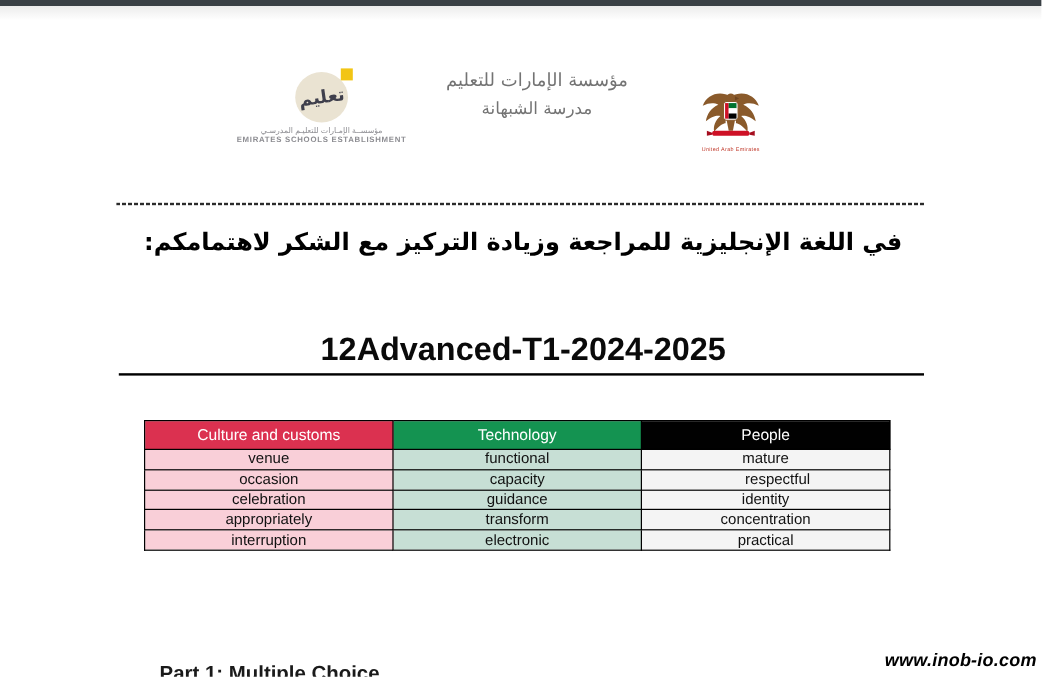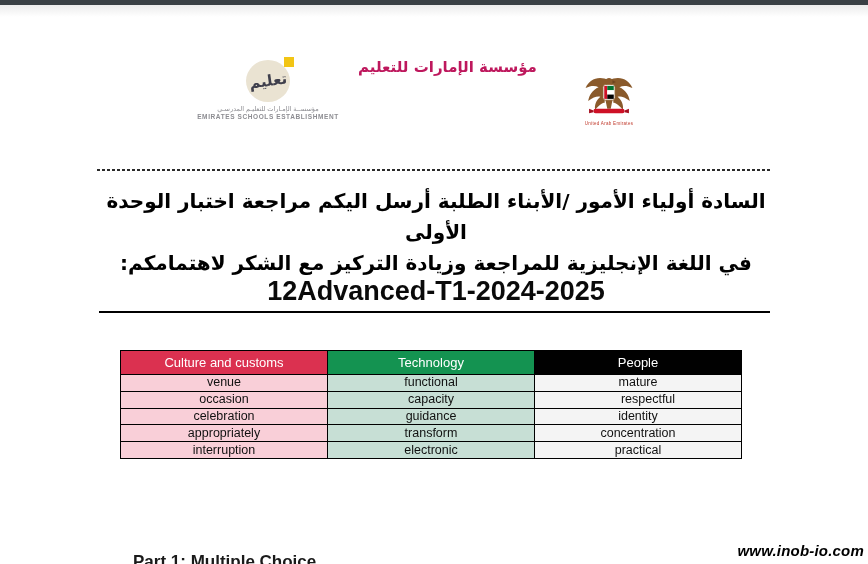--- a/index.html
+++ b/index.html
@@ -17,21 +17,21 @@
   .esa-circle { position:relative; width:44px; height:42px; margin:0 auto;
                 background:#eae3d2; border-radius:50%;
                 display:flex; align-items:center; justify-content:center; }
   .esa-callig { font-family:"DejaVu Sans",sans-serif; font-weight:bold; font-size:15px;
                 color:#3f3f4c; transform:rotate(-8deg); }
   .esa-square { position:absolute; right:-4px; top:-3px; width:10px; height:10px; background:#f2c515; }
   .esa-ar { font-size:6.5px; color:#8d8d92; margin-top:3px; letter-spacing:.5px; }
   .esa-en { font-size:6.5px; color:#8d8d92; letter-spacing:.6px; font-weight:bold; }
 
   .school-red { position:absolute; left:335px; top:58px; width:225px; text-align:center;
-                color:#be185d; font-weight:bold; direction:rtl;
+                color:#737373; font-weight:normal; direction:rtl;
                 font-family:"DejaVu Sans",sans-serif; }
   .school-red .l1 { font-size:15px; letter-spacing:1px; }
   .school-red .l2 { font-size:14px; margin-top:7px; letter-spacing:1px; }
 
   .uae-emblem { position:absolute; left:583px; top:74px; width:52px; text-align:center; }
   .uae-caption { font-size:4.5px; color:#c0392b; margin-top:1px; letter-spacing:.3px; }
 
   
   .dashed-line { position:absolute; left:97px; top:169px; width:673px; height:2px;
                  background:repeating-linear-gradient(90deg,#2b2b2b 0 3px,transparent 3px 5px); }
@@ -68,20 +68,21 @@
   <div class="esa-circle">
     <span class="esa-callig">تعليم</span>
     <span class="esa-square"></span>
   </div>
   <div class="esa-ar">مؤسســة الإمـارات للتعليـم المدرسـي</div>
   <div class="esa-en">EMIRATES SCHOOLS ESTABLISHMENT</div>
 </div>
 
 <div class="school-red">
   <div class="l1">مؤسسة الإمارات للتعليم</div>
+  <div class="l2">مدرسة الشبهانة</div>
 </div>
 
 <div class="uae-emblem">
   <svg width="52" height="42" viewBox="0 0 60 48">
 
     <path d="M30 7 C18 1 7 6 3 16 C9 13 14 13 18 15 C11 18 7 24 6 31 C12 26 17 25 20 26 C15 30 13 36 14 41 C19 35 23 33 25 33 L25 18 Z" fill="#8a5a2b"></path>
     <path d="M30 7 C42 1 53 6 57 16 C51 13 46 13 42 15 C49 18 53 24 54 31 C48 26 43 25 40 26 C45 30 47 36 46 41 C41 35 37 33 35 33 L35 18 Z" fill="#8a5a2b"></path>
 
     <path d="M26 8 C26 3 34 3 34 8 L34 12 L26 12 Z" fill="#8a5a2b"></path>
     <path d="M34 7 L38 9 L34 11 Z" fill="#6e4520"></path>
@@ -97,21 +98,20 @@
     <rect x="12" y="40" width="36" height="5" rx="2.5" fill="#ce1126"></rect>
     <path d="M12 42 L7 40 L7 45 L12 44 Z" fill="#a50e1f"></path>
     <path d="M48 42 L53 40 L53 45 L48 44 Z" fill="#a50e1f"></path>
   </svg>
   <div class="uae-caption">United Arab Emirates</div>
 </div>
 
 <div class="dashed-line"></div>
 
 <div class="notice">
-  <div>السادة أولياء الأمور /الأبناء الطلبة أرسل اليكم مراجعة اختبار الوحدة الأولى</div>
   <div>في اللغة الإنجليزية للمراجعة وزيادة التركيز مع الشكر لاهتمامكم:</div>
 </div>
 
 <div class="doc-title">12Advanced-T1-2024-2025</div>
 
 <div class="solid-line"></div>
 
 <div class="vtable-wrap">
   <table class="vtable">
     <thead>

